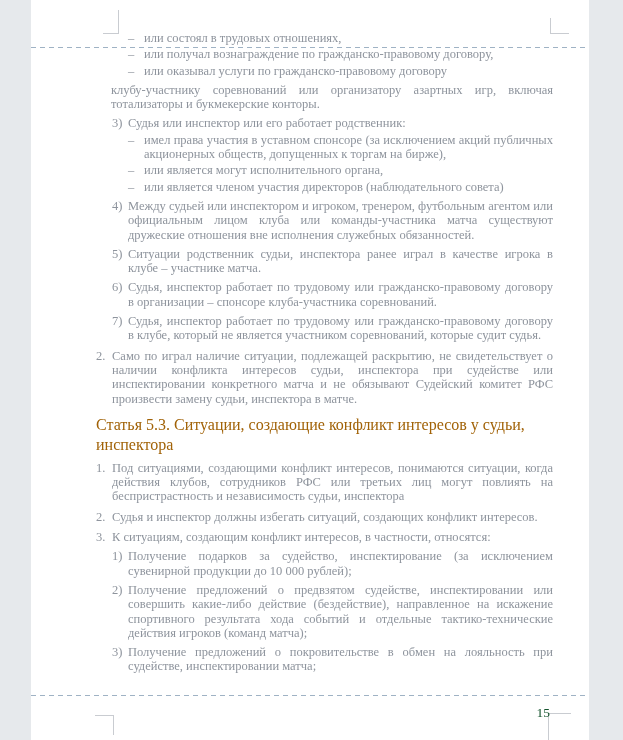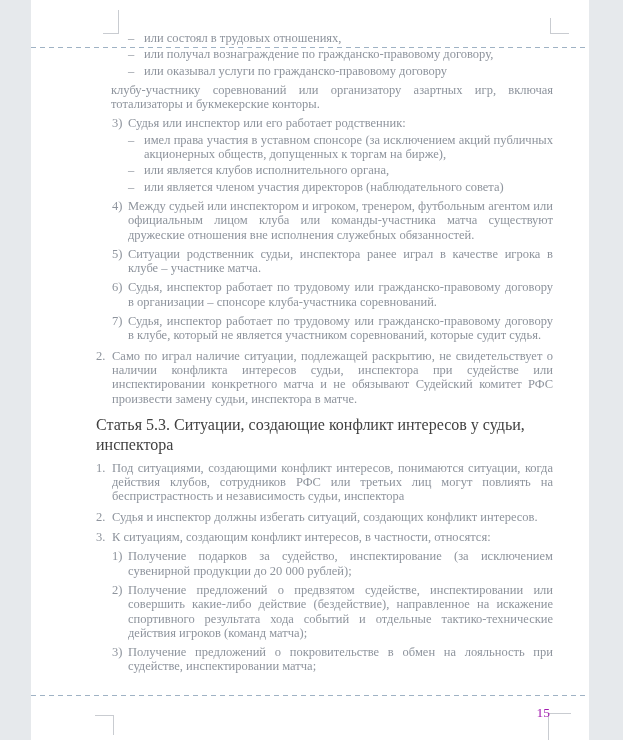--- a/index.html
+++ b/index.html
@@ -17,30 +17,30 @@
   }
   .sep-top{top:47px;}
   .sep-bottom{top:695px;}
   .crop{position:absolute;}
   .crop-tl{left:103px;top:10px;width:15px;height:23px;border-right:1px solid #c9ccd1;border-bottom:1px solid #c9ccd1;}
   .crop-tr{left:550px;top:18px;width:18px;height:15px;border-left:1px solid #c9ccd1;border-bottom:1px solid #c9ccd1;}
   .crop-bl{left:95px;top:715px;width:18px;height:19px;border-top:1px solid #c9ccd1;border-right:1px solid #c9ccd1;}
   .crop-br{left:548px;top:713px;width:22px;height:27px;border-top:1px solid #c9ccd1;border-left:1px solid #c9ccd1;}
   .page-number{
     position:absolute;left:488px;top:705px;width:62px;text-align:right;
-    font-size:13.5px;color:#a21caf;
+    font-size:13.5px;color:#14532d;
   }
   .text-block{
     position:absolute;left:96px;top:31px;width:457px;
     font-size:12.5px;line-height:14.3px;color:#8e949d;
   }
   .blk{display:flex;}
   .mk{flex:0 0 16px;}
   .tx{display:block;flex:1;text-align:justify;text-align-last:left;}
-  .b-h{font-size:16px;line-height:20px;color:#404040;margin-top:9px;margin-bottom:2px;}
+  .b-h{font-size:16px;line-height:20px;color:#a16207;margin-top:9px;margin-bottom:2px;}
   .b-h .tx{text-align:left;}
   .b-l1{margin-left:0;margin-top:6px;}
   .b-l2{margin-left:16px;margin-top:5px;}
   .b-l3{margin-left:32px;margin-top:2px;}
   .b-p2{margin-left:15px;margin-top:5px;}
   .blk:first-child{margin-top:0;}
 </style>
 </head>
 <body>
 
@@ -75,21 +75,21 @@
       <div class="blk b-l2">
         <span class="mk">3)</span>
         <span class="tx">Судья или инспектор или его работает родственник:</span>
       </div>
       <div class="blk b-l3">
         <span class="mk">–</span>
         <span class="tx">имел права участия в уставном спонсоре (за исключением акций публичных акционерных обществ, допущенных к торгам на бирже),</span>
       </div>
       <div class="blk b-l3">
         <span class="mk">–</span>
-        <span class="tx">или является клубов исполнительного органа,</span>
+        <span class="tx">или является могут исполнительного органа,</span>
       </div>
       <div class="blk b-l3">
         <span class="mk">–</span>
         <span class="tx">или является членом участия директоров (наблюдательного совета)</span>
       </div>
       <div class="blk b-l2">
         <span class="mk">4)</span>
         <span class="tx">Между судьей или инспектором и игроком, тренером, футбольным агентом или официальным лицом клуба или команды-участника матча существуют дружеские отношения вне исполнения служебных обязанностей.</span>
       </div>
       <div class="blk b-l2">
@@ -118,21 +118,21 @@
       <div class="blk b-l1">
         <span class="mk">2.</span>
         <span class="tx">Судья и инспектор должны избегать ситуаций, создающих конфликт интересов.</span>
       </div>
       <div class="blk b-l1">
         <span class="mk">3.</span>
         <span class="tx">К ситуациям, создающим конфликт интересов, в частности, относятся:</span>
       </div>
       <div class="blk b-l2">
         <span class="mk">1)</span>
-        <span class="tx">Получение подарков за судейство, инспектирование (за исключением сувенирной продукции до 20 000 рублей);</span>
+        <span class="tx">Получение подарков за судейство, инспектирование (за исключением сувенирной продукции до 10 000 рублей);</span>
       </div>
       <div class="blk b-l2">
         <span class="mk">2)</span>
         <span class="tx">Получение предложений о предвзятом судействе, инспектировании или совершить какие-либо действие (бездействие), направленное на искажение спортивного результата хода событий и отдельные тактико-технические действия игроков (команд матча);</span>
       </div>
       <div class="blk b-l2">
         <span class="mk">3)</span>
         <span class="tx">Получение предложений о покровительстве в обмен на лояльность при судействе, инспектировании матча;</span>
       </div>
     </div>

